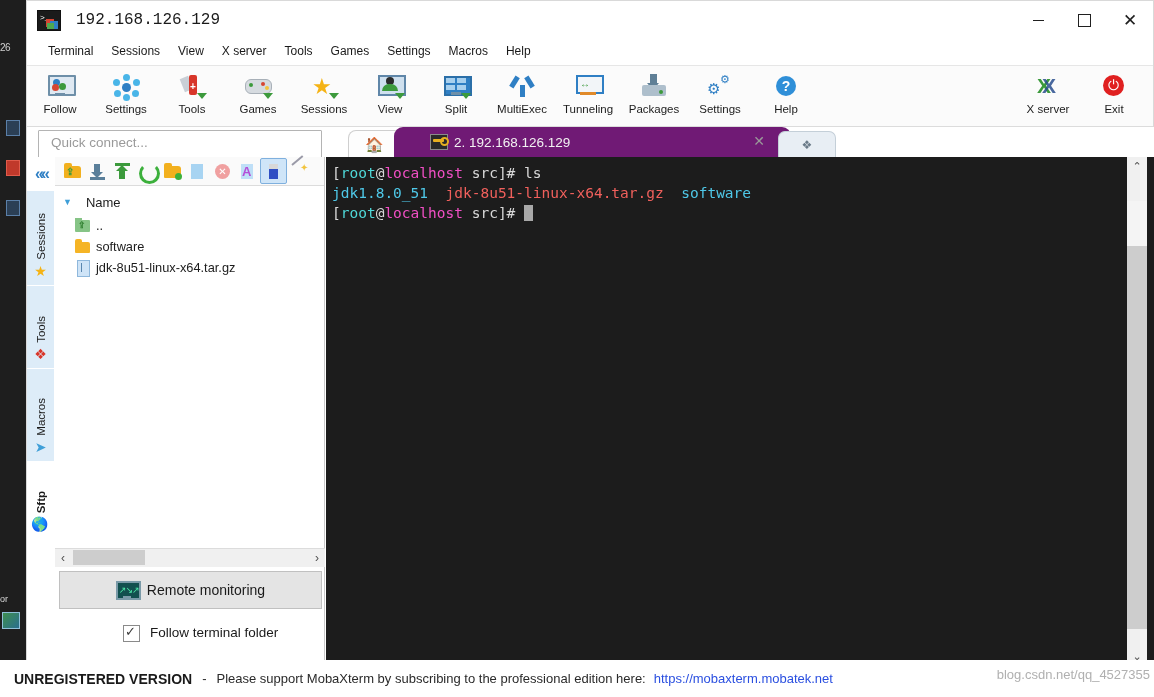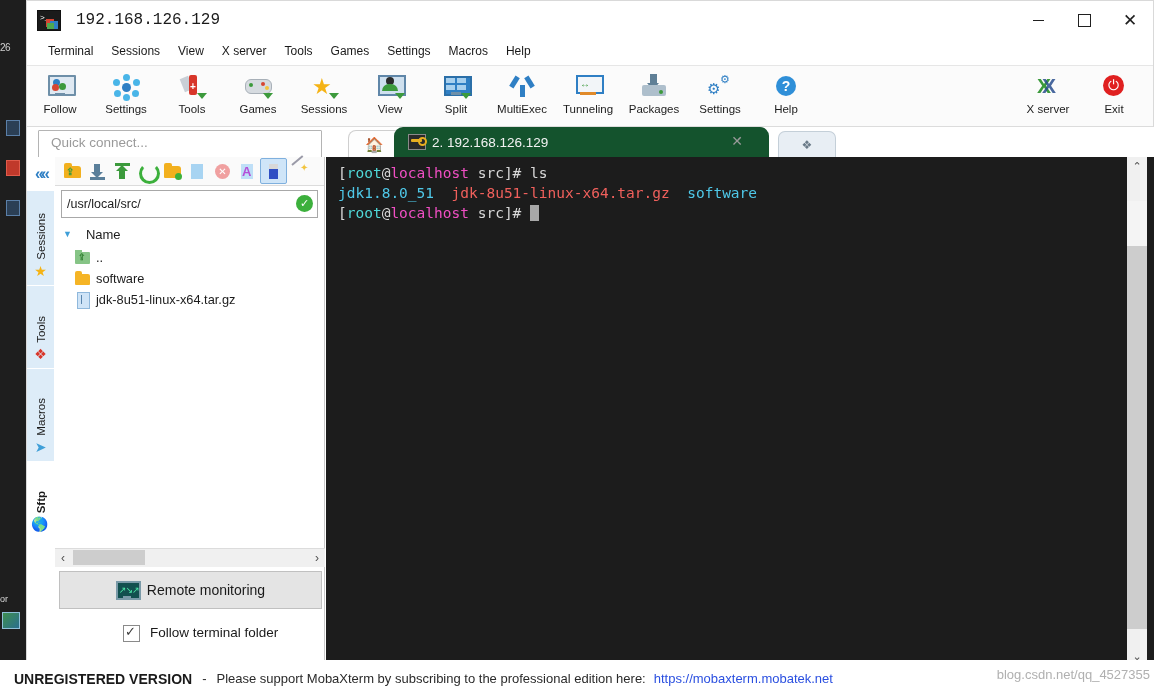--- a/index.html
+++ b/index.html
@@ -189,22 +189,22 @@
   }
   .tab-bg { position:absolute; left:0; top:0; width:829px; height:30px; background:#ffffff;}
   .tab-home {
     position: absolute; left: 22px; top: 3px; width: 52px; height: 27px;
     background: #fdfdfd; border: 1px solid #cfcfcf; border-bottom: none;
     border-radius: 8px 8px 0 0; display:flex; align-items:center; justify-content:center;
   }
   .home-ico { font-size: 15px; line-height: 15px; }
   .tab-active {
     position: absolute; left: 68px; top: 0px; width: 375px; height: 30px;
-    background: #14532d; border-radius: 9px 9px 0 0;
-    display: flex; align-items: center;
+    background: #701a75; border-radius: 9px 9px 0 0;
+    display: flex; align-items: center; padding-left: 22px;
   }
   .tab-key {
     margin-left: 14px; width: 16px; height: 14px; background: #2a2a2a;
     border: 1px solid #8a8a8a; position: relative; flex: none;
   }
   .tab-key::after {
     content:"";position:absolute;left:2px;top:4px;width:11px;height:3px;
     background:#e8b020;border-radius:1px;
   }
   .tab-key::before {
@@ -346,21 +346,21 @@
   }
   .follow-lbl { font-size: 13.5px; color: #1a1a1a; }
 
   
   .term-wrap {
     position: absolute; left: 299px; top: 30px; width: 829px; height: 508px;
     background: #1c1c1c;
   }
   .term {
     position: absolute; left: 0; top: 0; right: 28px; bottom: 0;
-    background: #1c1c1c; padding: 6px 0 0 12px; box-sizing: border-box;
+    background: #1c1c1c; padding: 6px 0 0 6px; box-sizing: border-box;
     font-family: "DejaVu Sans Mono", "Liberation Mono", monospace;
     font-size: 14.5px; line-height: 20px;
     overflow: hidden; white-space: pre;
   }
   .t-brk { color: #d8d8d8; }
   .t-user { color: #4fd8d8; }
   .t-at { color: #d8d8d8; }
   .t-host { color: #f04fc4; }
   .t-path { color: #d8d8d8; }
   .t-dir { color: #4fc8e8; }
@@ -696,24 +696,20 @@
             </span>
           </div>
           <div class="st-btn">
             <span class="st-ico">
               <span class="wand"></span>
               <span class="wand-s">✦</span>
             </span>
           </div>
         </div>
 
-        <div class="path-row">
-          <span class="path-text">/usr/local/src/</span>
-          <span class="path-ok">✓</span>
-        </div>
 
         <div class="list-head">
           <span class="sort-caret">▼</span>
           <span class="col-name">Name</span>
         </div>
 
         <div class="file-list">
           <div class="file-row">
             <span class="f-ico">
               <span class="fi-updir-t"></span>

